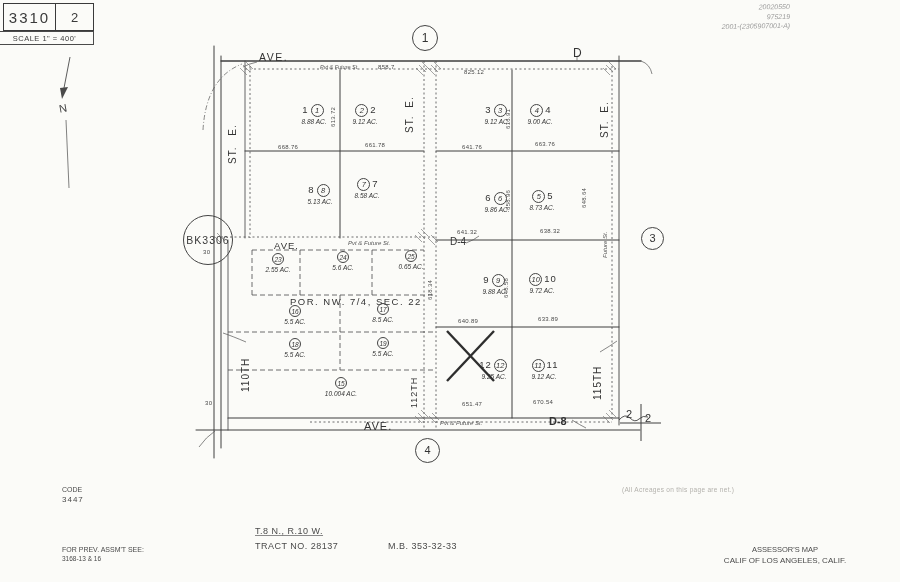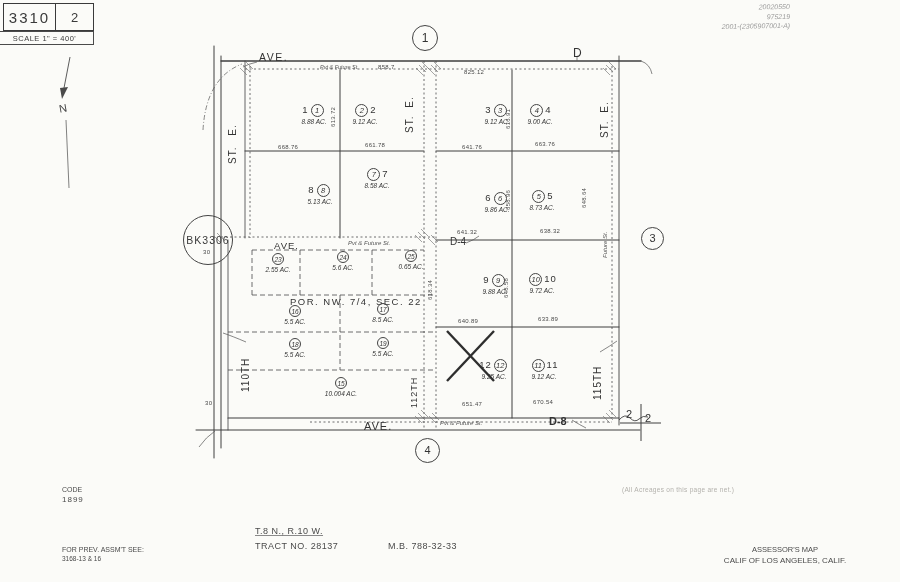--- a/index.html
+++ b/index.html
@@ -209,21 +209,21 @@
     <div class="acre">9.12 AC.</div>
   </div>
   <div class="parcel" style="left:513px; top:104px; width:54px;">
     <div class="pnum"><span class="circ">4</span><span>4</span></div>
     <div class="acre">9.00 AC.</div>
   </div>
   <div class="parcel" style="left:293px; top:184px; width:54px;">
     <div class="pnum"><span>8</span><span class="circ">8</span></div>
     <div class="acre">5.13 AC.</div>
   </div>
-  <div class="parcel" style="left:340px; top:168px; width:54px;margin-left:10px;">
+  <div class="parcel" style="left:340px; top:178px; width:54px;">
     <div class="pnum"><span class="circ">7</span><span>7</span></div>
     <div class="acre">8.58 AC.</div>
   </div>
   <div class="parcel" style="left:470px; top:192px; width:54px;">
     <div class="pnum"><span>6</span><span class="circ">6</span></div>
     <div class="acre">9.86 AC.</div>
   </div>
   <div class="parcel" style="left:515px; top:190px; width:54px;">
     <div class="pnum"><span class="circ">5</span><span>5</span></div>
     <div class="acre">8.73 AC.</div>
@@ -292,23 +292,23 @@
   <div class="dim rot" style="left:330px; top:127px;">613.72</div>
   <div class="dim rot" style="left:505px; top:129px;">616.91</div>
   <div class="dim rot" style="left:505px; top:210px;">658.96</div>
   <div class="dim rot" style="left:581px; top:208px;">648.64</div>
   <div class="dim rot" style="left:503px; top:298px;">648.58</div>
   <div class="dim rot" style="left:427px; top:300px;">618.34</div>
   <div class="dim" style="left:203px; top:249px;">30</div>
   <div class="dim" style="left:205px; top:400px;">30</div>
 
   <div class="foot" style="left:62px; top:486px; font-size:7px;">CODE</div>
-  <div class="foot" style="left:62px; top:495px; font-size:8px; letter-spacing:1px;">1899</div>
+  <div class="foot" style="left:62px; top:495px; font-size:8px; letter-spacing:1px;">3447</div>
   <div class="net-note" style="left:622px; top:486px;">(All Acreages on this page are net.)</div>
   <div class="foot" style="left:255px; top:526px; font-size:9px; letter-spacing:.5px; text-decoration:underline; text-decoration-color:#8a8a8a;">T.8 N., R.10 W.</div>
   <div class="foot" style="left:255px; top:541px; font-size:9px; letter-spacing:.5px;">TRACT   NO.   28137</div>
-  <div class="foot" style="left:388px; top:541px; font-size:9px; letter-spacing:.5px;">M.B.  788-32-33</div>
+  <div class="foot" style="left:388px; top:541px; font-size:9px; letter-spacing:.5px;">M.B.  353-32-33</div>
   <div class="foot" style="left:62px; top:546px; font-size:7px;">FOR PREV. ASSM'T SEE:</div>
   <div class="foot" style="left:62px; top:555px; font-size:6.5px;">3168-13 &amp; 16</div>
   <div class="foot" style="left:690px; top:545px; width:190px; font-size:7.5px; text-align:center;">ASSESSOR'S MAP</div>
   <div class="foot" style="left:690px; top:556px; width:190px; font-size:8px; text-align:center;">CALIF OF LOS ANGELES, CALIF.</div>
 
 </div>
 
 </body></html>

